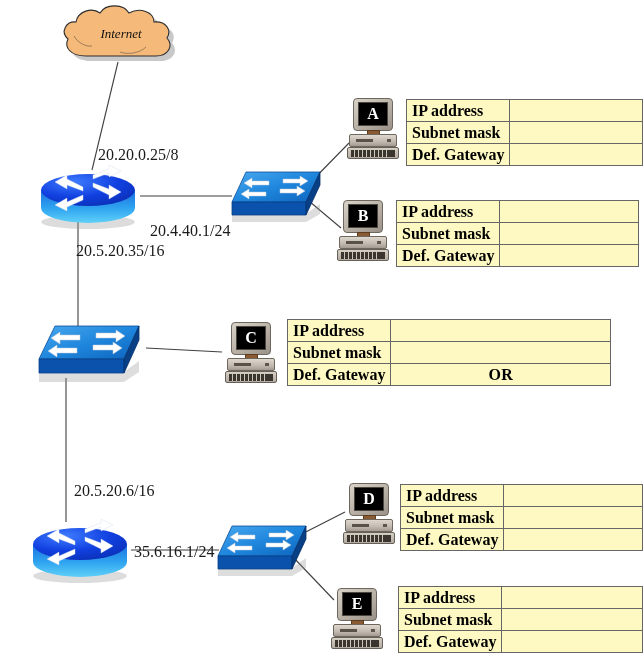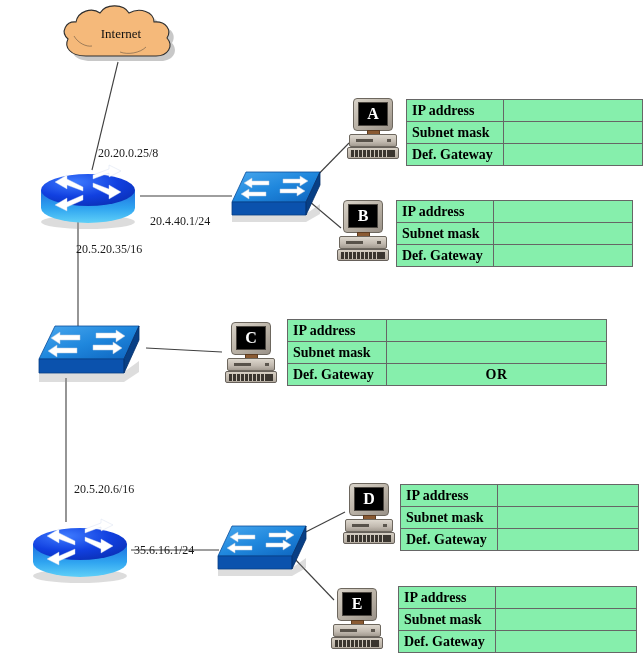--- a/index.html
+++ b/index.html
@@ -15,52 +15,52 @@
     width: 643px;
     height: 669px;
     background: #ffffff;
     overflow: hidden;
   }
 
   
   .iplabel {
     position: absolute;
     font-family: "Liberation Serif", "DejaVu Serif", serif;
-    font-size: 12px;
+    font-size: 16px;
     color: #1a1a1a;
     white-space: nowrap;
     letter-spacing: 0px;
   }
 
   
   #wires {
     position: absolute;
     left: 0; top: 0;
     width: 643px; height: 669px;
     pointer-events: none;
   }
 
   
-  .cloud-wrap { position: absolute; }
+  .cloud-wrap { position: absolute; font-style: italic; }
   .cloud-label {
     position: absolute;
     width: 100%;
     text-align: center;
     font-family: "Liberation Serif", "DejaVu Serif", serif;
     font-size: 13px;
     color: #111111;
   }
 
   
   table.cfg {
     position: absolute;
     border-collapse: collapse;
-    background: #86efac;
+    background: #fef9c3;
     font-family: "Liberation Serif", "DejaVu Serif", serif;
-    font-size: 14px;
+    font-size: 16px;
     color: #000000;
   }
   table.cfg td {
     border: 1px solid #666666;
     height: 21px;
     padding: 0 5px;
     vertical-align: middle;
     line-height: 21px;
   }
   table.cfg td.key {
@@ -223,21 +223,21 @@
       <ellipse cx="52" cy="26" rx="47" ry="16" fill="url(#rtTopA)"></ellipse>
       <g fill="#ffffff" stroke="#cfd8ee" stroke-width="0.4">
         <polygon points="47,23 31,15 31,11 19,18 31,25 31,21 47,27"></polygon>
         <polygon points="57,23 73,31 73,35 85,28 73,21 73,25 57,19"></polygon>
         <polygon points="47,31 31,38 31,34 19,41 31,47 31,43 47,36"></polygon>
         <polygon points="57,15 73,9 73,13 85,7 73,1 73,5 57,11"></polygon>
       </g>
     </svg>
   </div>
   <div class="iplabel" style="left:98px; top:146px;">20.20.0.25/8</div>
-  <div class="iplabel" style="left:150px; top:214px;">20.4.40.1/24</div>
+  <div class="iplabel" style="left:150px; top:222px;">20.4.40.1/24</div>
   <div class="iplabel" style="left:76px; top:242px;">20.5.20.35/16</div>
 
   <div class="sw" style="left:228px; top:168px;">
     <svg width="96" height="54" viewBox="0 0 96 54" xmlns="http://www.w3.org/2000/svg">
       <defs>
         <linearGradient id="swTop1" x1="0" y1="0" x2="1" y2="1">
           <stop offset="0%" stop-color="#4aa8ee"></stop>
           <stop offset="50%" stop-color="#1f87dd"></stop>
           <stop offset="100%" stop-color="#0d63bd"></stop>
         </linearGradient>

